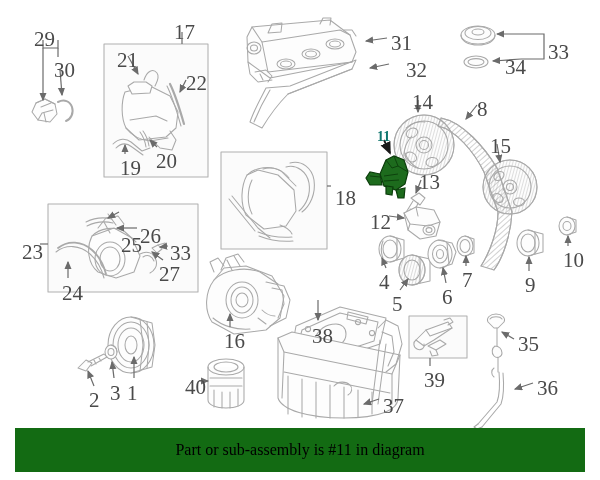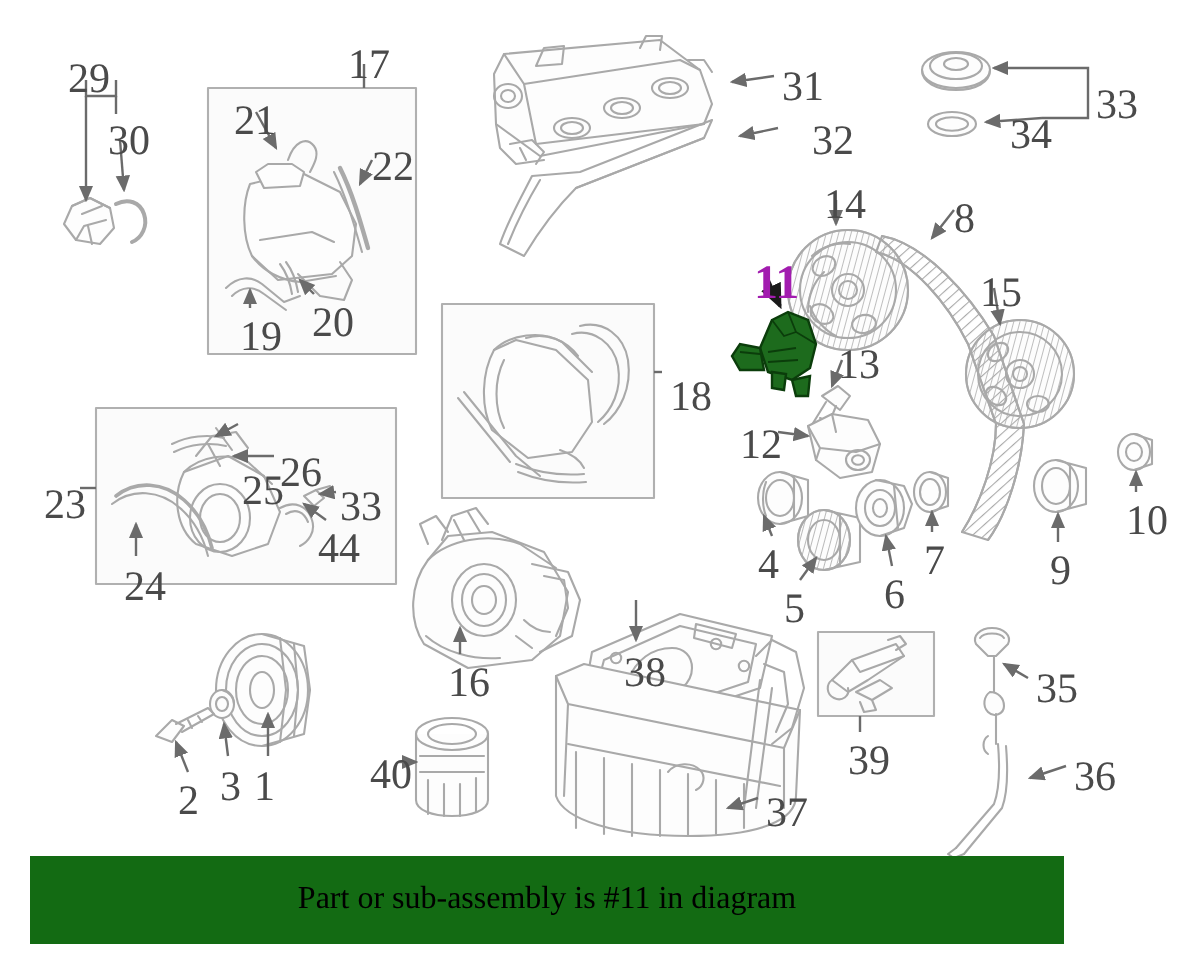--- a/index.html
+++ b/index.html
@@ -37,29 +37,29 @@
   .callout {
     position: absolute;
     font-family: "Liberation Serif", serif;
     font-size: 21px;
     color: #4a4a4a;
     line-height: 1;
     white-space: nowrap;
     -webkit-font-smoothing: antialiased;
   }
   .callout.hl {
-    color: #a21caf;
+    color: #0f766e;
     font-weight: bold;
-    font-size: 24px;
+    font-size: 14px;
   }
   #banner {
     position: absolute;
     left: 15px;
     top: 428px;
-    width: 517px;
+    width: 570px;
     height: 44px;
     background: #136b13;
     display: flex;
     flex-direction: column;
     align-items: center;
     justify-content: center;
     box-sizing: border-box;
   }
   #banner .line {
     font-family: "Liberation Serif", serif;
@@ -488,21 +488,21 @@
       <div class="callout" style="left: 174px; top: 22px;">17</div>
       <div class="callout" style="left: 335px; top: 188px;">18</div>
       <div class="callout" style="left: 120px; top: 158px;">19</div>
       <div class="callout" style="left: 156px; top: 151px;">20</div>
       <div class="callout" style="left: 117px; top: 50px;">21</div>
       <div class="callout" style="left: 186px; top: 73px;">22</div>
       <div class="callout" style="left: 22px; top: 242px;">23</div>
       <div class="callout" style="left: 62px; top: 283px;">24</div>
       <div class="callout" style="left: 121px; top: 209px; margin-top: 26px;">25</div>
       <div class="callout" style="left: 140px; top: 226px;">26</div>
-      <div class="callout" style="left: 159px; top: 264px;">44</div>
+      <div class="callout" style="left: 159px; top: 264px;">27</div>
       <div class="callout" style="left: 170px; top: 243px;">33</div>
       <div class="callout" style="left: 34px; top: 29px;">29</div>
       <div class="callout" style="left: 54px; top: 60px;">30</div>
       <div class="callout" style="left: 391px; top: 33px; text-align: right;">31</div>
       <div class="callout" style="left: 393px; top: 60px; margin-left: 13px;">32</div>
       <div class="callout" style="left: 548px; top: 42px;">33</div>
       <div class="callout" style="left: 505px; top: 57px;">34</div>
       <div class="callout" style="left: 518px; top: 334px;">35</div>
       <div class="callout" style="left: 537px; top: 378px;">36</div>
       <div class="callout" style="left: 383px; top: 396px;">37</div>

